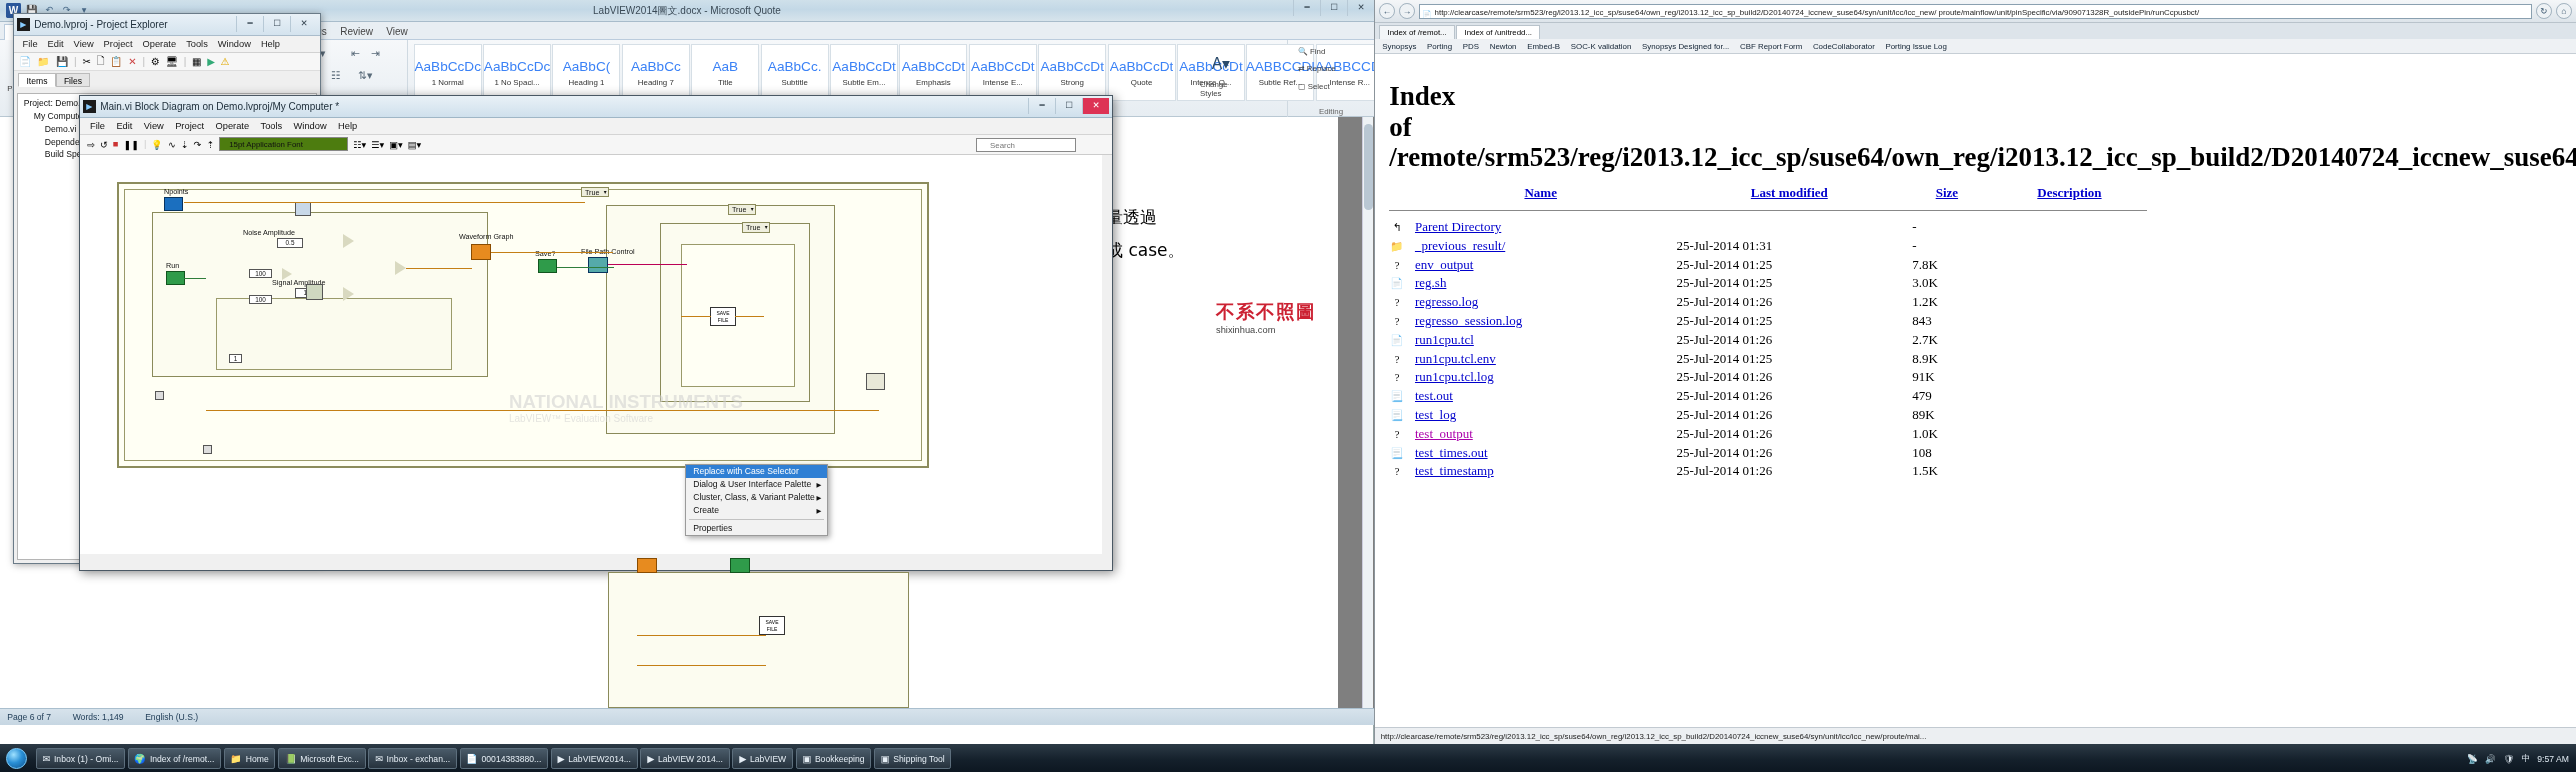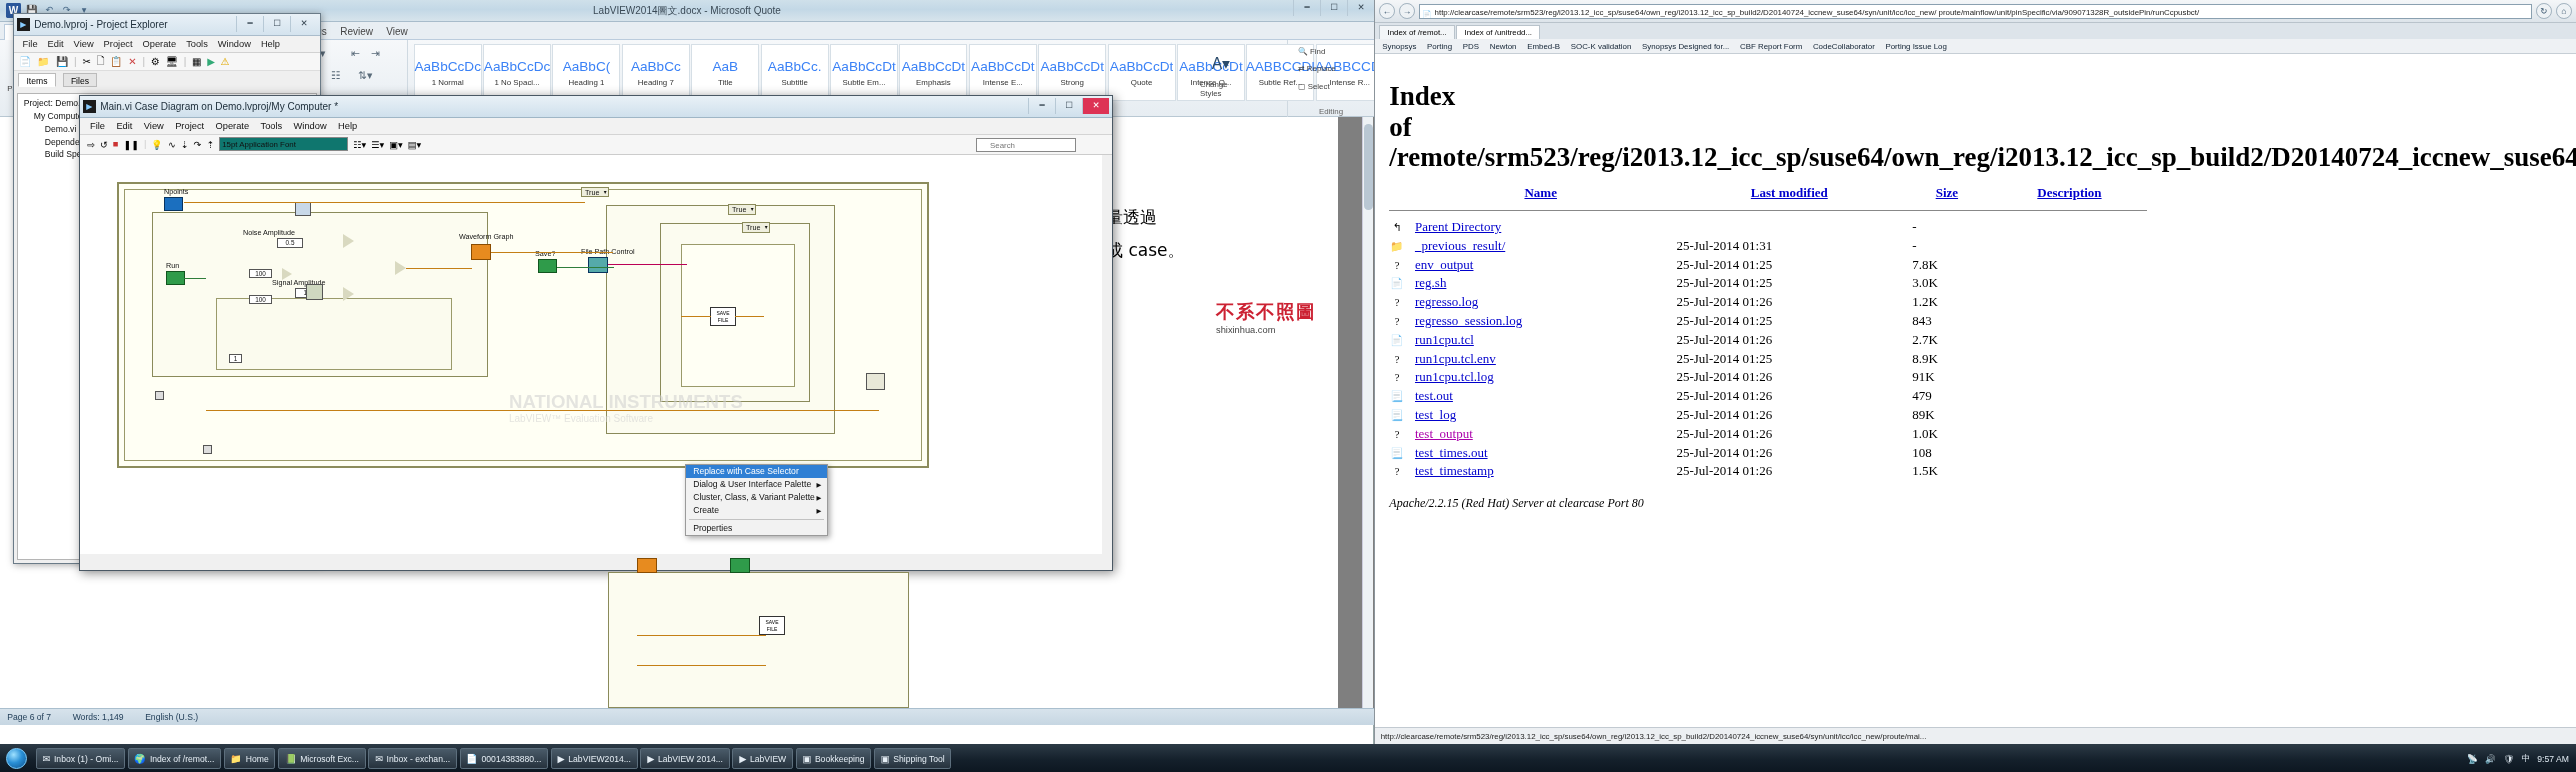--- a/index.html
+++ b/index.html
@@ -58,38 +58,38 @@
   .pe-title { height:21.5px; background:linear-gradient(180deg,#e9f1f7,#d4e3ee);
      border-bottom:0.7px solid #aabccb; display:flex; align-items:center; padding:0 2.9px; }
   .pe-ico { width:13px; height:13px; background:#1b1b1b; color:#8cf; font-size:7.9px;
      text-align:center; line-height:13px; margin-right:4.3px; }
   .pe-title-text { font-size:10px; color:#20303c; flex:1; }
   .pe-menu { height:17px; background:#f2f2f2; border-bottom:0.7px solid #d2d2d2;
      display:flex; align-items:center; gap:10px; padding-left:8.6px; font-size:9.3px; color:#222; }
   .pe-tools { height:18.6px; background:#f7f7f7; border-bottom:0.7px solid #ddd; display:flex;
      align-items:center; gap:5.7px; padding-left:5.7px; }
   .pe-tools span { font-size:10px; }
-  .pe-tabs { height:15.7px; display:flex; font-size:8.6px; padding-left:4.3px; padding-top:2.1px; gap:7px; }
+  .pe-tabs { height:15.7px; display:flex; font-size:8.6px; padding-left:4.3px; padding-top:2.1px; gap:0; }
   .pe-tabs div { padding:1.4px 7.2px; border:0.7px solid #bbb; background:#e4e4e4; }
   .pe-tabs div.active { background:#fff; border-bottom:0.7px solid #fff; }
   .pe-tree { position:absolute; left:2.9px; top:79px; right:2.9px; bottom:2.9px; background:#fff;
      border:0.7px solid #b5b5b5; font-size:8.6px; padding:2.9px; }
   .pe-node { padding:1.4px 0 1.4px 4.3px; color:#111; }
 
   
   .lv-win { position:absolute; left:79px; top:95px; width:1034px; height:476px;
      background:#f0f0f0; border:0.7px solid #4a5864; box-shadow:2.1px 2.1px 10px rgba(0,0,0,.45); }
   .lv-title { height:21.5px; background:linear-gradient(180deg,#e9f1f7,#cfe0ec);
      border-bottom:0.7px solid #9fb6c6; display:flex; align-items:center; padding:0 2.9px; }
   .lv-menu { height:17px; background:#f2f2f2; border-bottom:0.7px solid #d4d4d4;
      display:flex; align-items:center; gap:11.4px; padding-left:10px; font-size:9.3px; color:#111; }
   .lv-tools { height:20px; background:#f6f6f6; border-bottom:0.7px solid #ccc;
      display:flex; align-items:center; gap:5px; padding-left:7.2px; font-size:9.3px; }
-  .lv-fontsel { width:129px; height:13.6px; background:#0f766e; border:0.7px solid #888;
-     font-size:7.9px; line-height:13.6px; padding-left:2px; color:#111; }
+  .lv-fontsel { width:129px; height:13.6px; background:#4d7c0f; border:0.7px solid #888;
+     font-size:7.9px; line-height:13.6px; padding-left:9px; color:#111; }
   .lv-search { position:absolute; right:36px; top:3.6px; width:100px; height:13.6px; background:#fff;
      border:0.7px solid #888; font-size:7.9px; line-height:13.6px; padding-left:13px; color:#777; }
   .lv-canvas { position:absolute; left:0; top:59px; right:10px; bottom:15.7px; background:#fff;
      overflow:hidden; }
   .lv-status { position:absolute; left:0; bottom:0; width:100%; height:14.3px; background:#efefef;
      border-top:0.7px solid #c8c8c8; font-size:7.9px; color:#222; line-height:14.3px; padding-left:5.7px;}
 
   .frm { position:absolute; border:1.4px solid #9a9a6a; background:#fffff4; }
   .frm.outer { border:2.1px double #8c8c5c; }
   .frm.case { border:1.4px solid #8a8a5a; background:#fcfcf0; }
@@ -388,21 +388,21 @@
     <div class="pe-node" style="padding-left:13px;">My Computer</div>
     <div class="pe-node" style="padding-left:24px;">Demo.vi</div>
     <div class="pe-node" style="padding-left:24px;">Dependencies</div>
     <div class="pe-node" style="padding-left:24px;">Build Specifications</div>
   </div>
 </div>
 
 <div class="lv-win">
   <div class="lv-title">
     <div class="pe-ico">▶</div>
-    <div class="pe-title-text">Main.vi Case Diagram on Demo.lvproj/My Computer *</div>
+    <div class="pe-title-text">Main.vi Block Diagram on Demo.lvproj/My Computer *</div>
     <div class="win-btns" style="position:relative;">
       <div>━</div>
       <div>☐</div>
       <div style="background:#d35;color:#fff;">✕</div>
     </div>
   </div>
   <div class="lv-menu">
     <span>File</span>
     <span>Edit</span>
     <span>View</span>
@@ -679,21 +679,20 @@
             <tr>
               <td><span class="idx-icon">?</span></td>
               <td><a href="#">test_timestamp</a></td>
               <td>25-Jul-2014 01:26</td>
               <td>1.5K</td>
               <td></td>
             </tr>
           </tbody>
     </table>
 
-    <div class="idx-foot">Apache/2.2.15 (Red Hat) Server at clearcase Port 80</div>
   </div>
 
   <div class="br-status">http://clearcase/remote/srm523/reg/i2013.12_icc_sp/suse64/own_reg/i2013.12_icc_sp_build2/D20140724_iccnew_suse64/syn/unit/icc/icc_new/proute/mai...</div>
 </div>
 
 <div class="taskbar">
   <div class="start">
     <div class="orb"></div>
   </div>
   <div id="tb-items" style="display:flex; align-items:center;">

